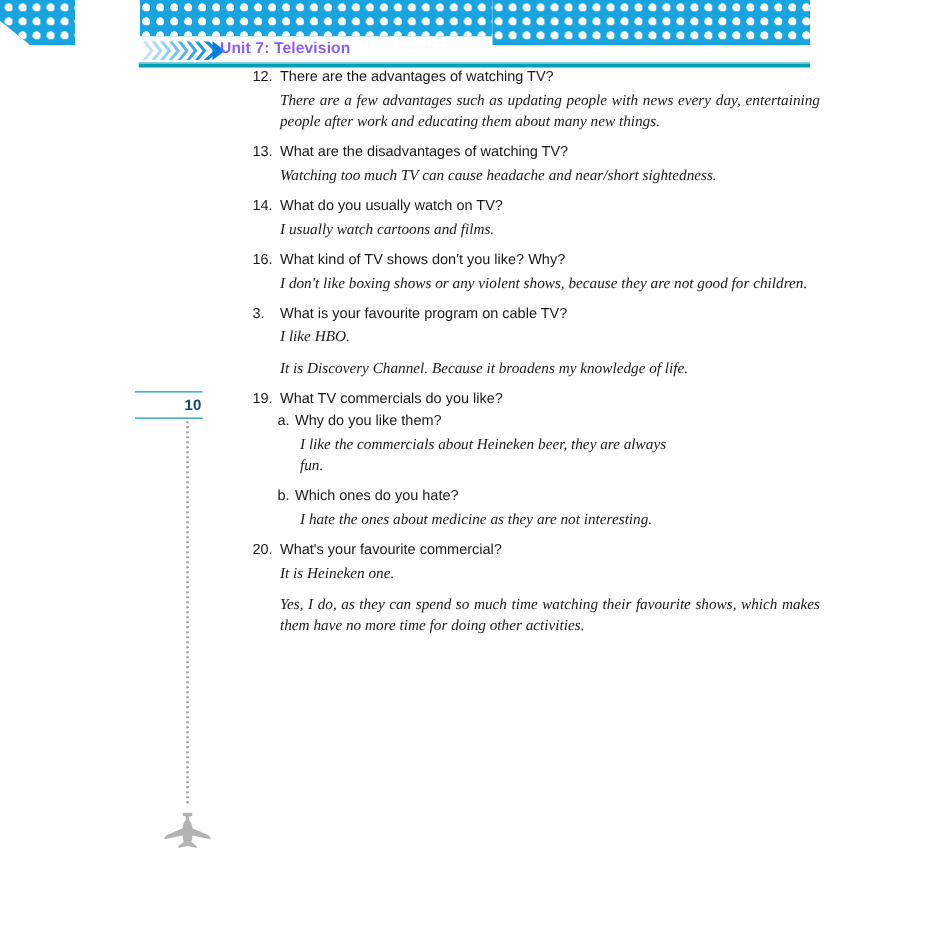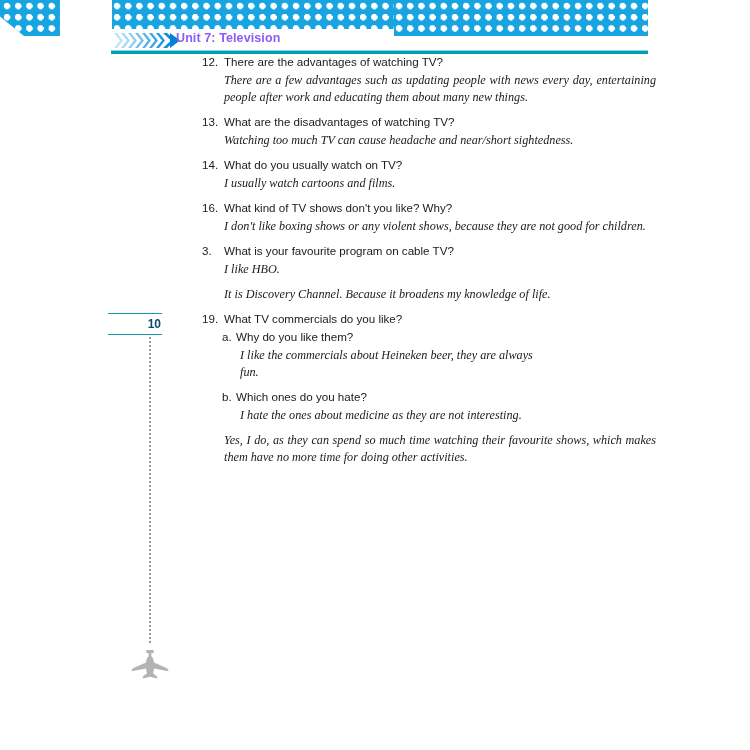--- a/index.html
+++ b/index.html
@@ -291,18 +291,25 @@
       <span class="q-text">Why do you like them?</span>
     </div>
     <div class="a-line level-2">I like the commercials about Heineken beer, they are always fun.</div>
     <div class="q-line level-2">
       <span class="q-num">b.</span>
       <span class="q-text">Which ones do you hate?</span>
     </div>
     <div class="a-line level-2">I hate the ones about medicine as they are not interesting.</div>
   </div>
 
+  <div class="qa-block">
+    <div class="q-line level-1">
+      <span class="q-num">20.</span>
+      <span class="q-text">What's your favourite commercial?</span>
+    </div>
+    <div class="a-line level-1">It is Heineken one.</div>
+  </div>
 
   <div class="qa-block">
     <div class="a-line level-1 justify">Yes, I do, as they can spend so much time watching their favourite shows, which makes them have no more time for doing other activities.</div>
   </div>
 
 </div>
 
 </body></html>

